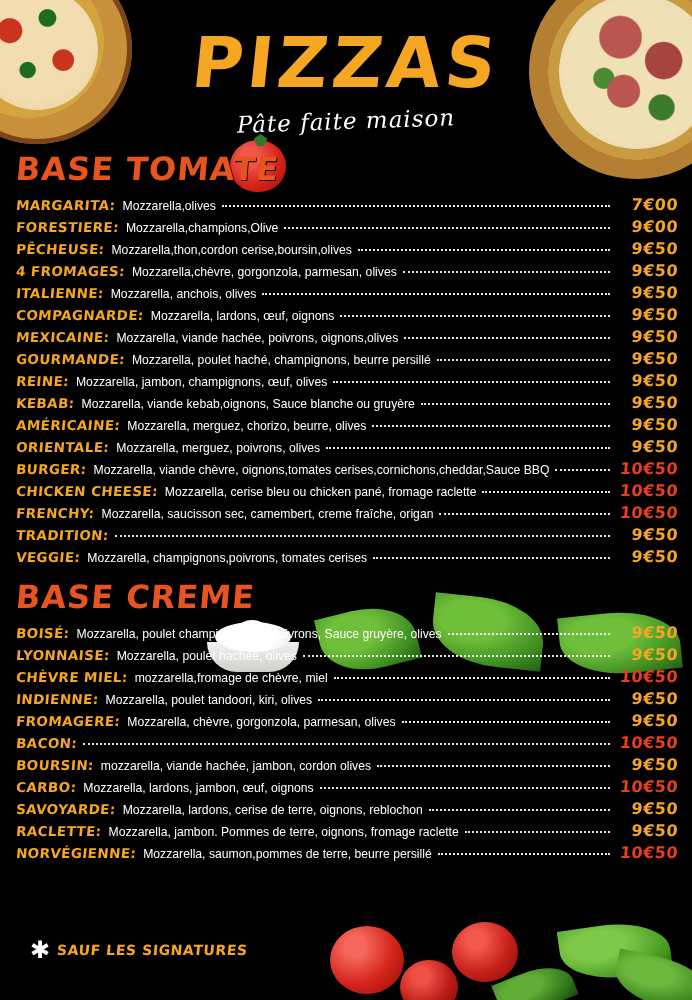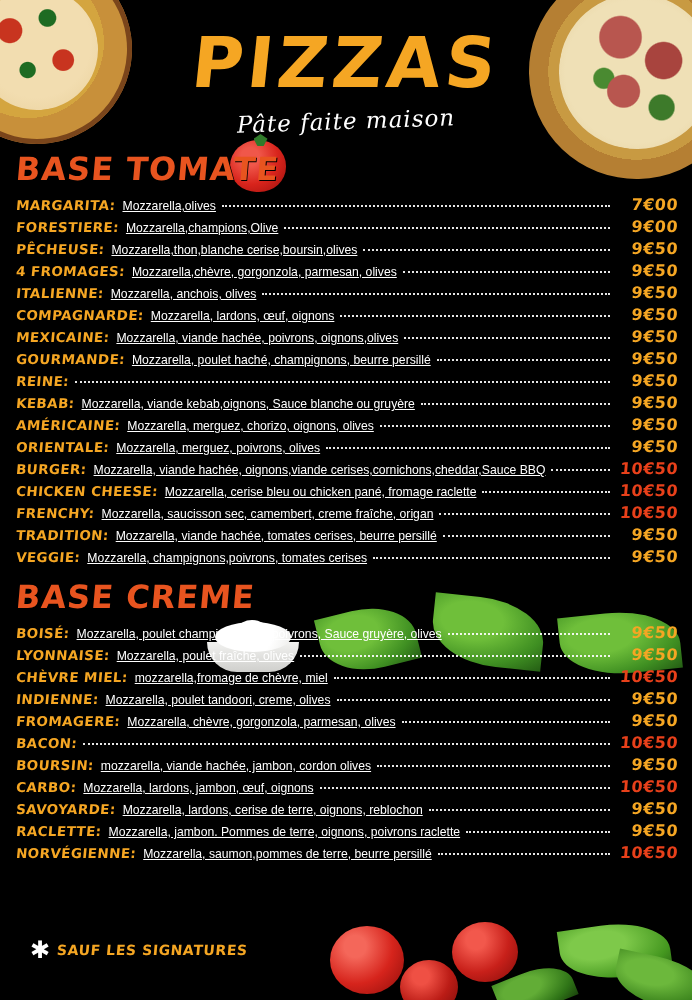--- a/index.html
+++ b/index.html
@@ -196,21 +196,20 @@
     transform: skewX(-5deg);
     flex: 0 0 auto;
   }
   .desc {
     font-family: "Liberation Sans", sans-serif;
     font-size: 12.2px;
     color: #ffffff;
     white-space: nowrap;
     margin-left: 7px;
     flex: 0 0 auto;
-    text-decoration: underline;
   }
   .dots {
     flex: 1 1 auto;
     margin: 0 6px;
     border-bottom: 2.2px dotted #ffffff;
     transform: translateY(-3px);
     min-width: 6px;
     opacity: .9;
   }
   .price {
@@ -272,21 +271,21 @@
         <span class="price p-orange">7€00</span>
       </li>
       <li>
         <span class="name">FORESTIERE:</span>
         <span class="desc">Mozzarella,champions,Olive</span>
         <span class="dots"></span>
         <span class="price p-orange">9€00</span>
       </li>
       <li>
         <span class="name">PÊCHEUSE:</span>
-        <span class="desc">Mozzarella,thon,blanche cerise,boursin,olives</span>
+        <span class="desc">Mozzarella,thon,cordon cerise,boursin,olives</span>
         <span class="dots"></span>
         <span class="price p-orange">9€50</span>
       </li>
       <li>
         <span class="name">4 FROMAGES:</span>
         <span class="desc">Mozzarella,chèvre, gorgonzola, parmesan, olives</span>
         <span class="dots"></span>
         <span class="price p-orange">9€50</span>
       </li>
       <li>
@@ -308,62 +307,62 @@
         <span class="price p-orange">9€50</span>
       </li>
       <li>
         <span class="name">GOURMANDE:</span>
         <span class="desc">Mozzarella, poulet haché, champignons, beurre persillé</span>
         <span class="dots"></span>
         <span class="price p-orange">9€50</span>
       </li>
       <li>
         <span class="name">REINE:</span>
+        <span class="desc">Mozzarella, jambon, champignons, œuf, olives</span>
         <span class="dots"></span>
         <span class="price p-orange">9€50</span>
       </li>
       <li>
         <span class="name">KEBAB:</span>
         <span class="desc">Mozzarella, viande kebab,oignons, Sauce blanche ou gruyère</span>
         <span class="dots"></span>
         <span class="price p-orange">9€50</span>
       </li>
       <li>
         <span class="name">AMÉRICAINE:</span>
-        <span class="desc">Mozzarella, merguez, chorizo, oignons, olives</span>
+        <span class="desc">Mozzarella, merguez, chorizo, beurre, olives</span>
         <span class="dots"></span>
         <span class="price p-orange">9€50</span>
       </li>
       <li>
         <span class="name">ORIENTALE:</span>
         <span class="desc">Mozzarella, merguez, poivrons, olives</span>
         <span class="dots"></span>
         <span class="price p-orange">9€50</span>
       </li>
       <li>
         <span class="name">BURGER:</span>
-        <span class="desc">Mozzarella, viande hachée, oignons,viande cerises,cornichons,cheddar,Sauce BBQ</span>
+        <span class="desc">Mozzarella, viande chèvre, oignons,tomates cerises,cornichons,cheddar,Sauce BBQ</span>
         <span class="dots"></span>
         <span class="price p-red">10€50</span>
       </li>
       <li>
         <span class="name">CHICKEN CHEESE:</span>
         <span class="desc">Mozzarella, cerise bleu ou chicken pané, fromage raclette</span>
         <span class="dots"></span>
         <span class="price p-red">10€50</span>
       </li>
       <li>
         <span class="name">FRENCHY:</span>
         <span class="desc">Mozzarella, saucisson sec, camembert, creme fraîche, origan</span>
         <span class="dots"></span>
         <span class="price p-red">10€50</span>
       </li>
       <li>
         <span class="name">TRADITION:</span>
-        <span class="desc">Mozzarella, viande hachée, tomates cerises, beurre persillé</span>
         <span class="dots"></span>
         <span class="price p-orange">9€50</span>
       </li>
       <li>
         <span class="name">VEGGIE:</span>
         <span class="desc">Mozzarella, champignons,poivrons, tomates cerises</span>
         <span class="dots"></span>
         <span class="price p-orange">9€50</span>
       </li>
     </ul>
@@ -382,33 +381,33 @@
     <div class="section-head">BASE CREME</div>
     <ul class="menu">
       <li>
         <span class="name">BOISÉ:</span>
         <span class="desc">Mozzarella, poulet champignons ou poivrons, Sauce gruyère, olives</span>
         <span class="dots"></span>
         <span class="price p-orange">9€50</span>
       </li>
       <li>
         <span class="name">LYONNAISE:</span>
-        <span class="desc">Mozzarella, poulet fraîche, olives</span>
+        <span class="desc">Mozzarella, poulet hachée, olives</span>
         <span class="dots"></span>
         <span class="price p-orange">9€50</span>
       </li>
       <li>
         <span class="name">CHÈVRE MIEL:</span>
         <span class="desc">mozzarella,fromage de chèvre, miel</span>
         <span class="dots"></span>
         <span class="price p-red">10€50</span>
       </li>
       <li>
         <span class="name">INDIENNE:</span>
-        <span class="desc">Mozzarella, poulet tandoori, creme, olives</span>
+        <span class="desc">Mozzarella, poulet tandoori, kiri, olives</span>
         <span class="dots"></span>
         <span class="price p-orange">9€50</span>
       </li>
       <li>
         <span class="name">FROMAGERE:</span>
         <span class="desc">Mozzarella, chèvre, gorgonzola, parmesan, olives</span>
         <span class="dots"></span>
         <span class="price p-orange">9€50</span>
       </li>
       <li>
@@ -429,21 +428,21 @@
         <span class="price p-red">10€50</span>
       </li>
       <li>
         <span class="name">SAVOYARDE:</span>
         <span class="desc">Mozzarella, lardons, cerise de terre, oignons, reblochon</span>
         <span class="dots"></span>
         <span class="price p-orange">9€50</span>
       </li>
       <li>
         <span class="name">RACLETTE:</span>
-        <span class="desc">Mozzarella, jambon. Pommes de terre, oignons, poivrons raclette</span>
+        <span class="desc">Mozzarella, jambon. Pommes de terre, oignons, fromage raclette</span>
         <span class="dots"></span>
         <span class="price p-orange">9€50</span>
       </li>
       <li>
         <span class="name">NORVÉGIENNE:</span>
         <span class="desc">Mozzarella, saumon,pommes de terre, beurre persillé</span>
         <span class="dots"></span>
         <span class="price p-red">10€50</span>
       </li>
     </ul>

